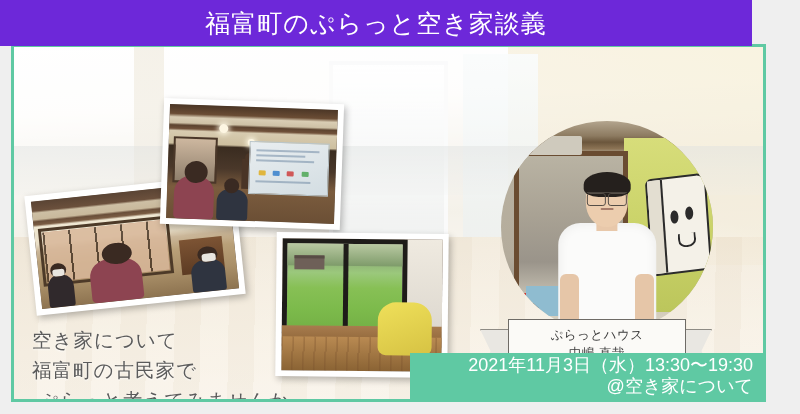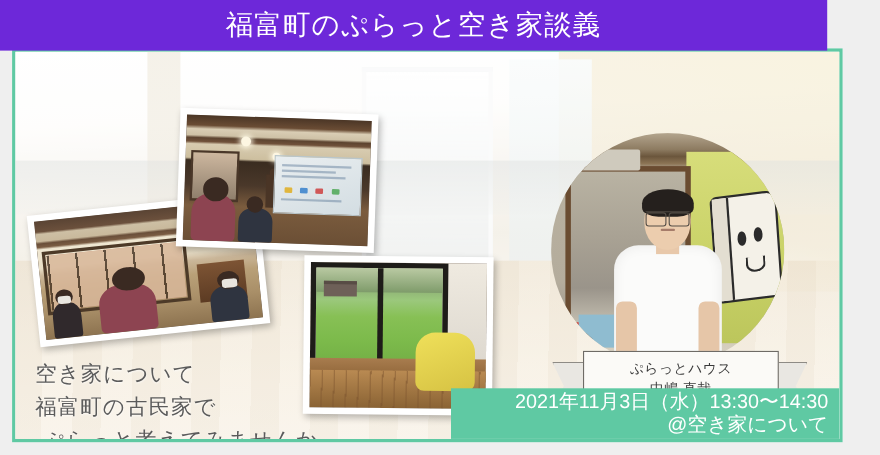--- a/index.html
+++ b/index.html
@@ -425,21 +425,21 @@
     right: 22%; top: 60%;
     width: 24%; height: 13%;
     border: 2.5px solid #2b2b2b;
     border-top: none;
     border-radius: 0 0 50% 50%;
   }
 
   
   .ribbon {
     position: absolute;
-    left: 488px; top: 272px;
+    left: 466px; top: 272px;
     width: 232px; height: 58px;
     z-index: 30;
   }
   .ribbon-tail {
     position: absolute;
     top: 10px;
     width: 46px; height: 42px;
     background: #e9e7e2;
     border: 1.2px solid #8e8b85;
   }
@@ -632,18 +632,18 @@
       </div>
     </div>
 
     <div class="tagline">
       <div>空き家について</div>
       <div>福富町の古民家で</div>
       <div>ぷらっと考えてみませんか</div>
     </div>
 
     <div class="datebox">
-      <div class="date-line1">2021年11月3日（水）13:30〜14:30</div>
+      <div class="date-line1">2021年11月3日（水）13:30〜19:30</div>
       <div class="date-line2">@空き家について</div>
     </div>
 
   </div>
 </div>
 
 </body></html>

